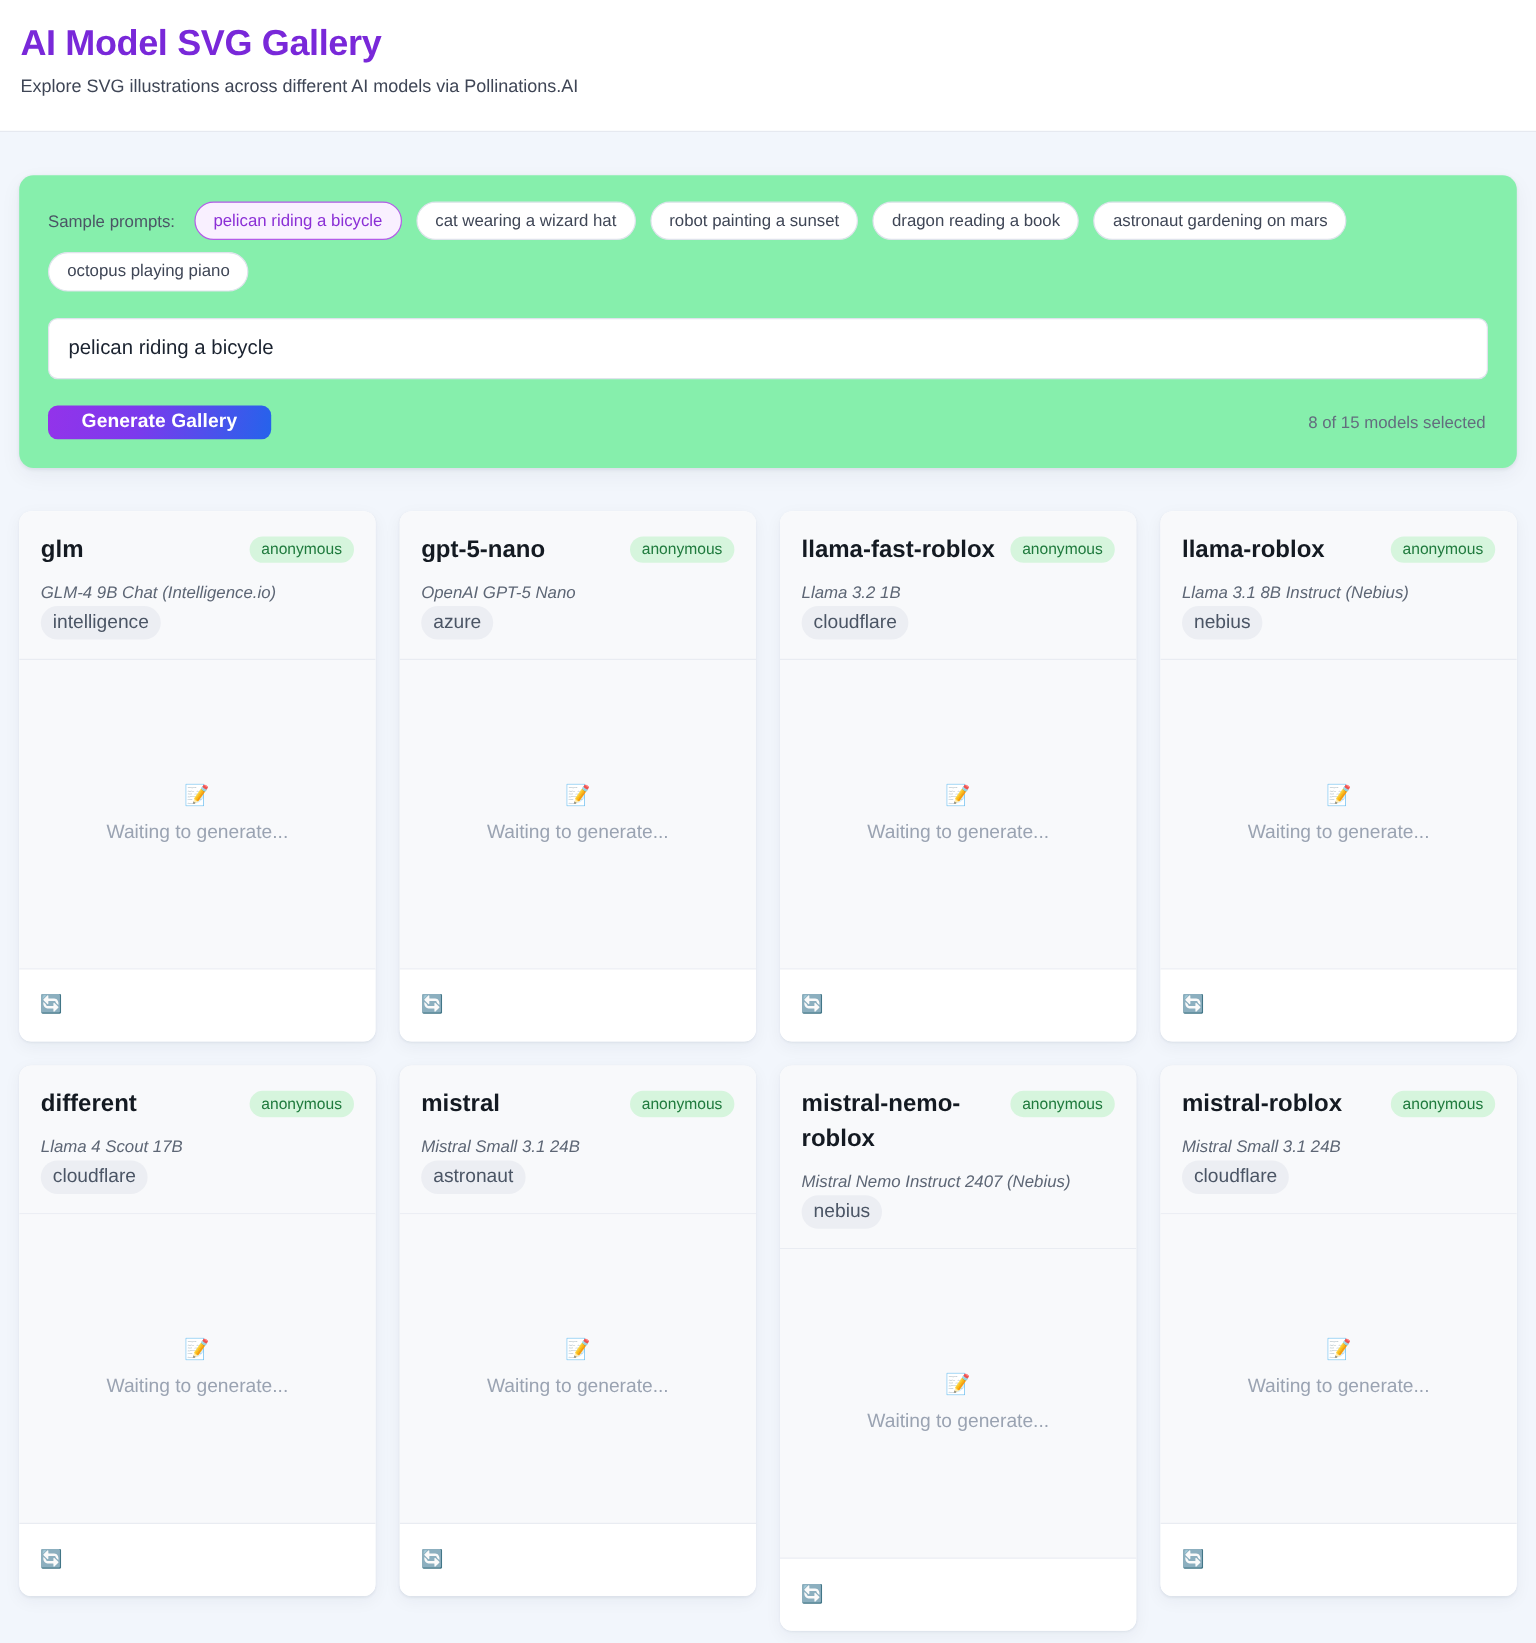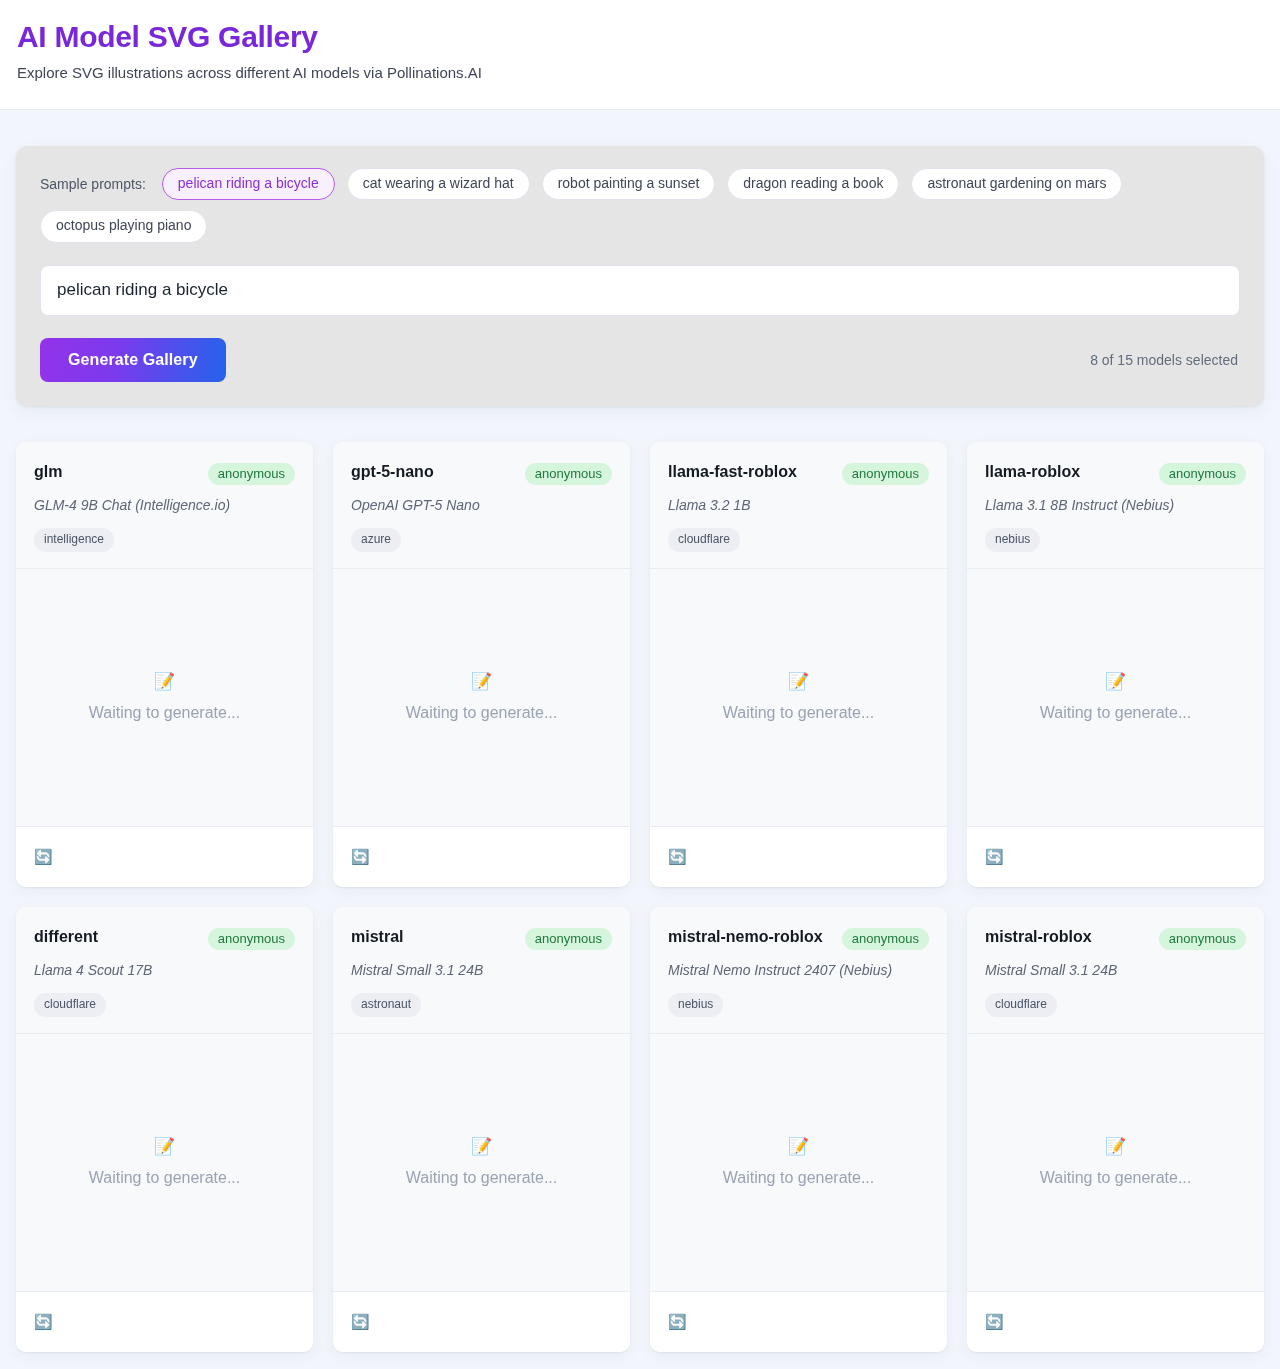--- a/index.html
+++ b/index.html
@@ -57,21 +57,21 @@
     line-height: 1;
     color: #7f9bb0;
     margin-top: 1px;
     cursor: pointer;
   }
 
   
   .page-wrap { padding: 36px 16px 0 16px; }
 
   .controls-panel {
-    background: #e5e5e5;
+    background: #86efac;
     border-radius: 12px;
     box-shadow: 0 1px 3px rgba(20,30,60,0.07), 0 6px 18px rgba(20,30,60,0.05);
     padding: 22px 24px 24px 24px;
   }
 
   .prompts-row {
     display: flex;
     flex-wrap: wrap;
     align-items: center;
     gap: 10px 12px;
@@ -123,21 +123,21 @@
   }
   .generate-btn {
     background: linear-gradient(100deg, #9333ea 0%, #7c3aed 40%, #2563eb 100%);
     color: #ffffff;
     font-size: 16px;
     font-weight: bold;
     font-family: "Liberation Sans", sans-serif;
     border: none;
     border-radius: 8px;
     padding: 0 28px;
-    height: 44px;
+    height: 28px;
     cursor: pointer;
     letter-spacing: 0.1px;
   }
   .models-selected {
     font-size: 14px;
     color: #636d7e;
     padding-right: 2px;
   }
 
   
@@ -163,21 +163,21 @@
     padding: 18px 18px 16px 18px;
     border-bottom: 1px solid #e9ecf2;
   }
   .card-title-row {
     display: flex;
     align-items: flex-start;
     justify-content: space-between;
     gap: 10px;
   }
   .card-title {
-    font-size: 16px;
+    font-size: 20px;
     font-weight: bold;
     color: #141a22;
     line-height: 1.45;
     word-break: break-word;
   }
   .badge-anonymous {
     flex: 0 0 auto;
     font-size: 13px;
     color: #1f7a3d;
     background: #d6f5dd;
@@ -189,26 +189,26 @@
   }
   .card-desc {
     font-size: 14px;
     color: #5d6675;
     margin-top: 11px;
     line-height: 1.35;
     font-style: italic;
   }
   .card-tag {
     display: inline-block;
-    font-size: 12px;
+    font-size: 16px;
     color: #4b5565;
     background: #eceef3;
     border-radius: 999px;
     padding: 4px 10px 5px 10px;
-    margin-top: 13px;
+    margin-top: 2px;
     line-height: 1.2;
   }
 
   .card-body {
     background: #f8f9fb;
     height: 258px;
     display: flex;
     flex-direction: column;
     align-items: center;
     justify-content: center;

